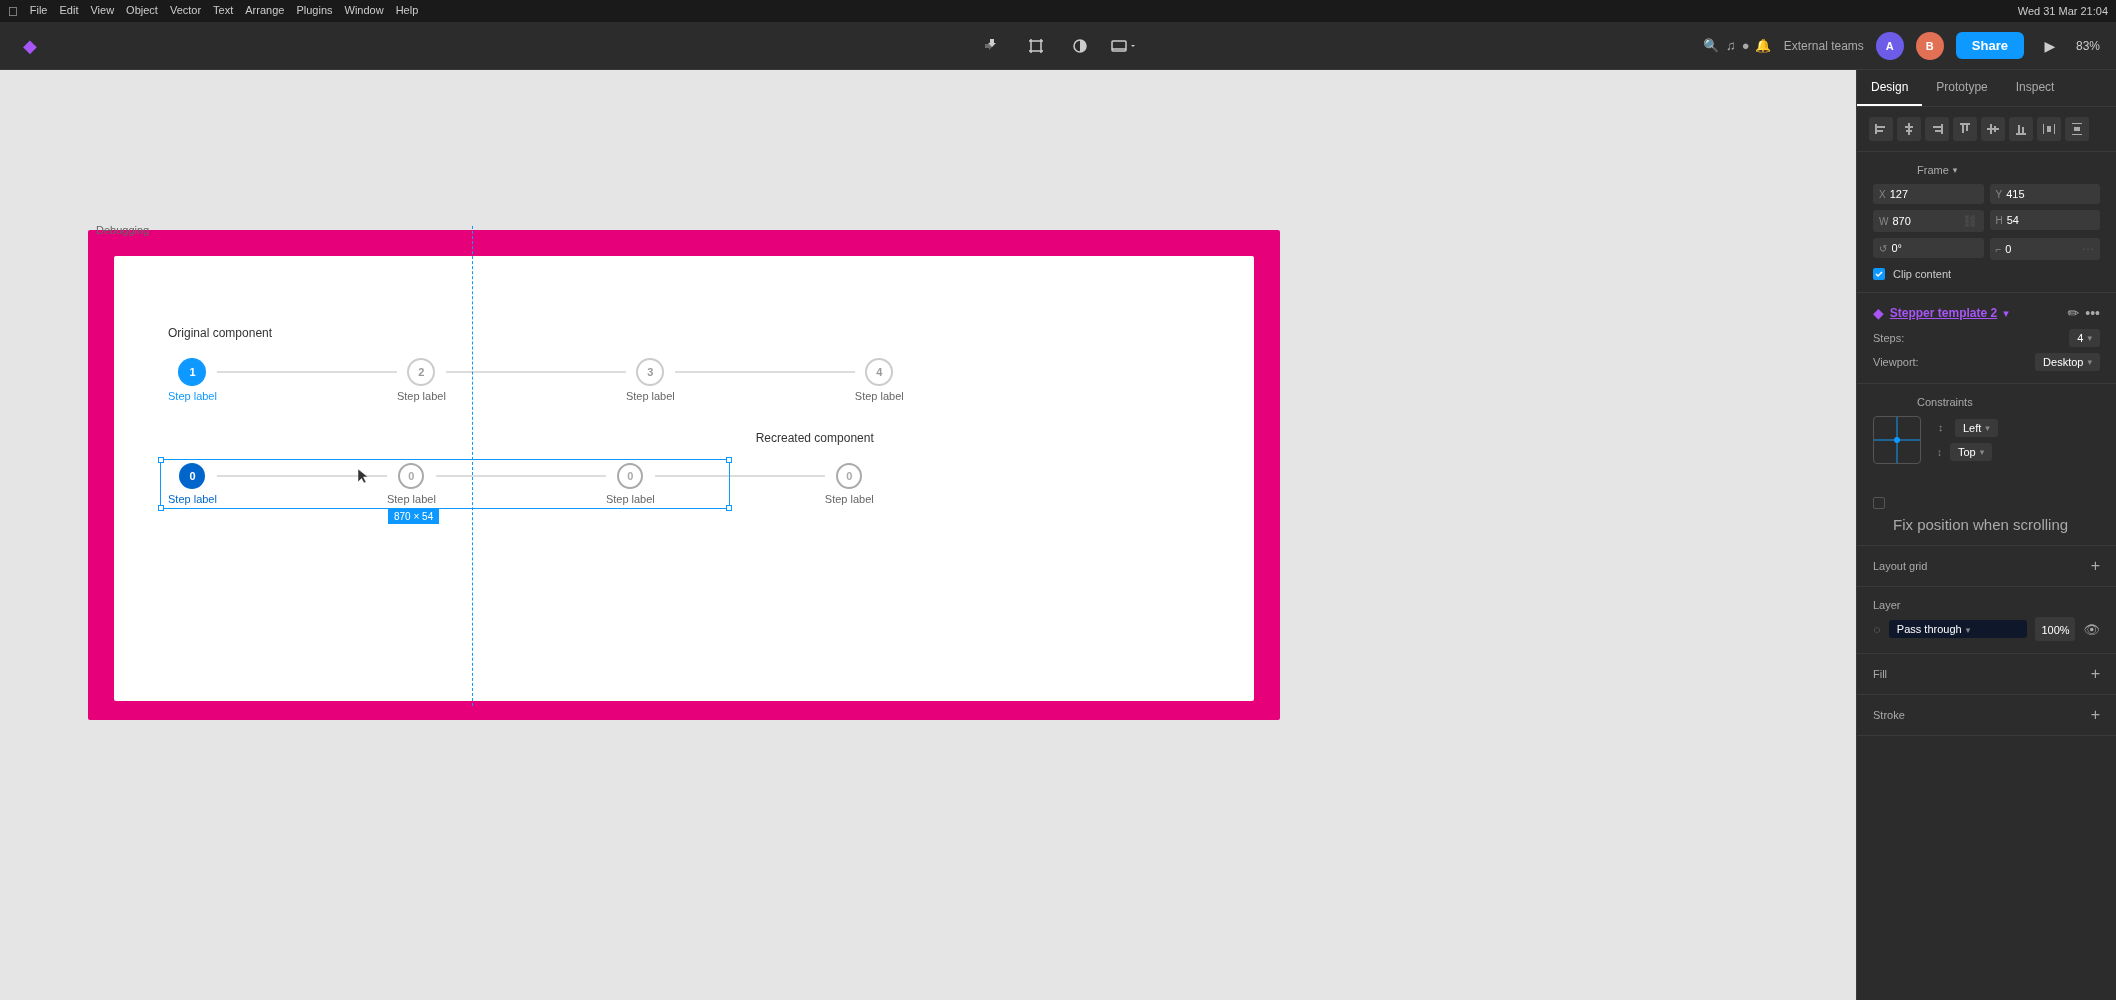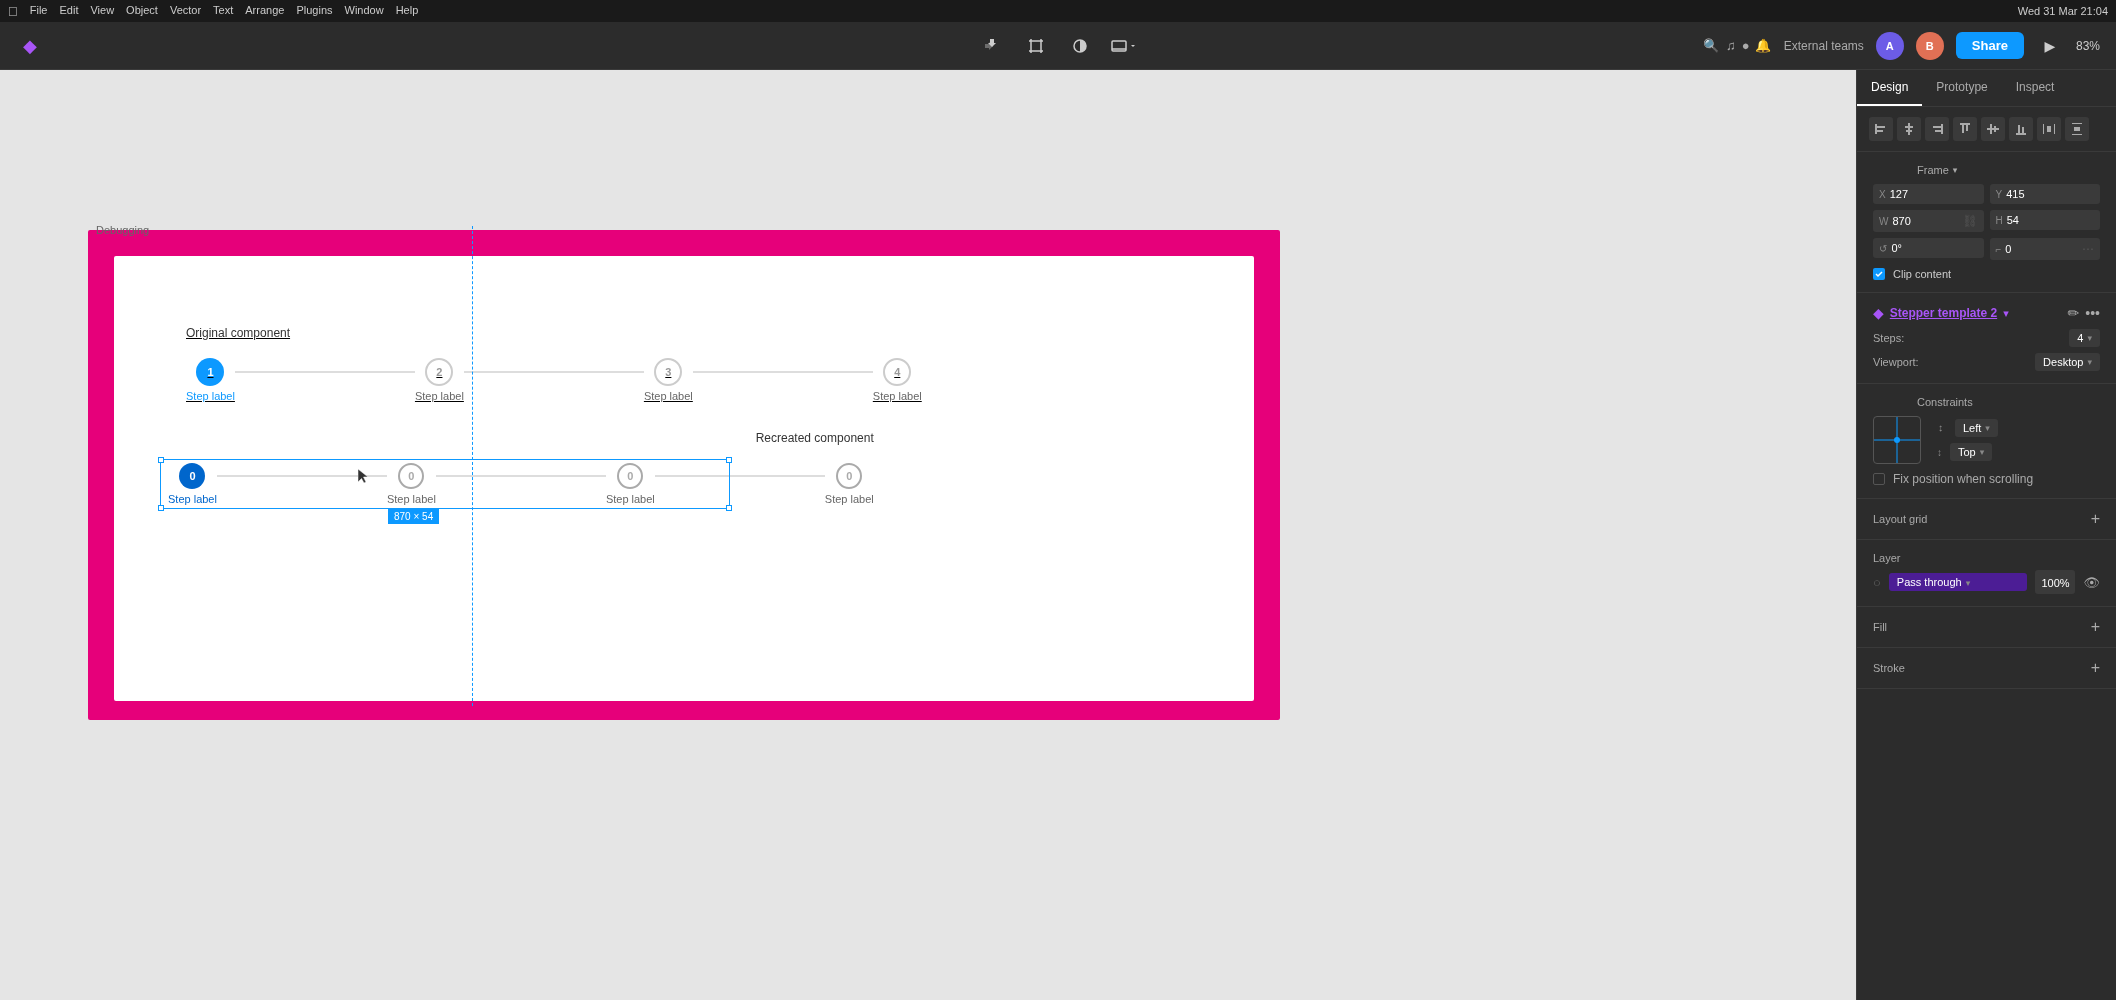--- a/index.html
+++ b/index.html
@@ -140,21 +140,21 @@
 <div class="main-layout" style="position:absolute;top:70px;left:0;right:0;bottom:0;">
 
   <div class="canvas-area">
 
     <div style="position:absolute;top:154px;left:96px;font-size:11px;color:#666;z-index:5;">Debugging</div>
 
     <div class="pink-frame" style="position:absolute;top:160px;left:88px;width:1192px;height:490px;background:#e6007a;border-radius:2px;">
 
       <div style="position:absolute;top:26px;left:26px;width:1140px;height:445px;background:white;border-radius:2px;">
 
-        <div style="position:absolute;top:70px;left:72px;text-decoration:underline;">
+        <div style="position:absolute;top:70px;left:54px;">
           <div style="font-size:12px;color:#333;margin-bottom:18px;">Original component</div>
 
           <div style="display:flex;align-items:flex-start;">
 
             <div style="display:flex;flex-direction:column;align-items:center;">
               <div style="width:28px;height:28px;border-radius:50%;background:#0d99ff;display:flex;align-items:center;justify-content:center;color:white;font-size:11px;font-weight:700;z-index:2;">1</div>
               <div style="font-size:11px;color:#0d99ff;margin-top:4px;">Step label</div>
             </div>
             <div style="height:2px;width:180px;background:#ddd;margin-top:13px;"></div>
 
@@ -420,38 +420,38 @@
             <div style="display:flex;align-items:center;gap:4px;background:#3a3a3a;border-radius:3px;padding:3px 8px;cursor:pointer;">
               <span style="color:white;font-size:11px;">Top</span>
               <span style="color:#888;font-size:9px;">▾</span>
             </div>
           </div>
         </div>
       </div>
 
       <div style="display:flex;align-items:center;gap:8px;margin-top:8px;">
         <div style="width:12px;height:12px;border:1px solid #555;border-radius:2px;background:transparent;"></div>
-        <span style="color:#aaa;font-size:12px;">Fix position when scrolling</span>
+        <span style="color:#aaa;font-size:15px;margin-top:44px;">Fix position when scrolling</span>
       </div>
     </div>
 
     <div class="panel-section">
       <div style="display:flex;align-items:center;justify-content:space-between;">
         <span style="color:#aaa;font-size:11px;">Layout grid</span>
         <span style="color:#aaa;font-size:16px;cursor:pointer;line-height:1;">+</span>
       </div>
     </div>
 
     <div class="panel-section">
       <div style="display:flex;align-items:center;justify-content:space-between;">
         <span style="color:#aaa;font-size:11px;">Layer</span>
       </div>
       <div style="display:flex;align-items:center;gap:8px;margin-top:6px;">
         <div style="color:#666;font-size:13px;cursor:pointer;">○</div>
-        <div style="display:flex;align-items:flex-end;gap:4px;background:#4c1d95;border-radius:3px;padding:3px 8px;cursor:pointer;flex:1;">
+        <div style="display:flex;align-items:flex-end;gap:4px;background:#0f172a;border-radius:3px;padding:3px 8px;cursor:pointer;flex:1;">
           <span style="color:white;font-size:11px;">Pass through</span>
           <span style="color:#888;font-size:9px;">▾</span>
         </div>
         <div style="background:#3a3a3a;border-radius:3px;padding:3px 6px;width:40px;text-align:center;">
           <span style="color:white;font-size:11px;">100%</span>
         </div>
         <span style="color:#aaa;font-size:13px;cursor:pointer;">👁</span>
       </div>
     </div>
 

